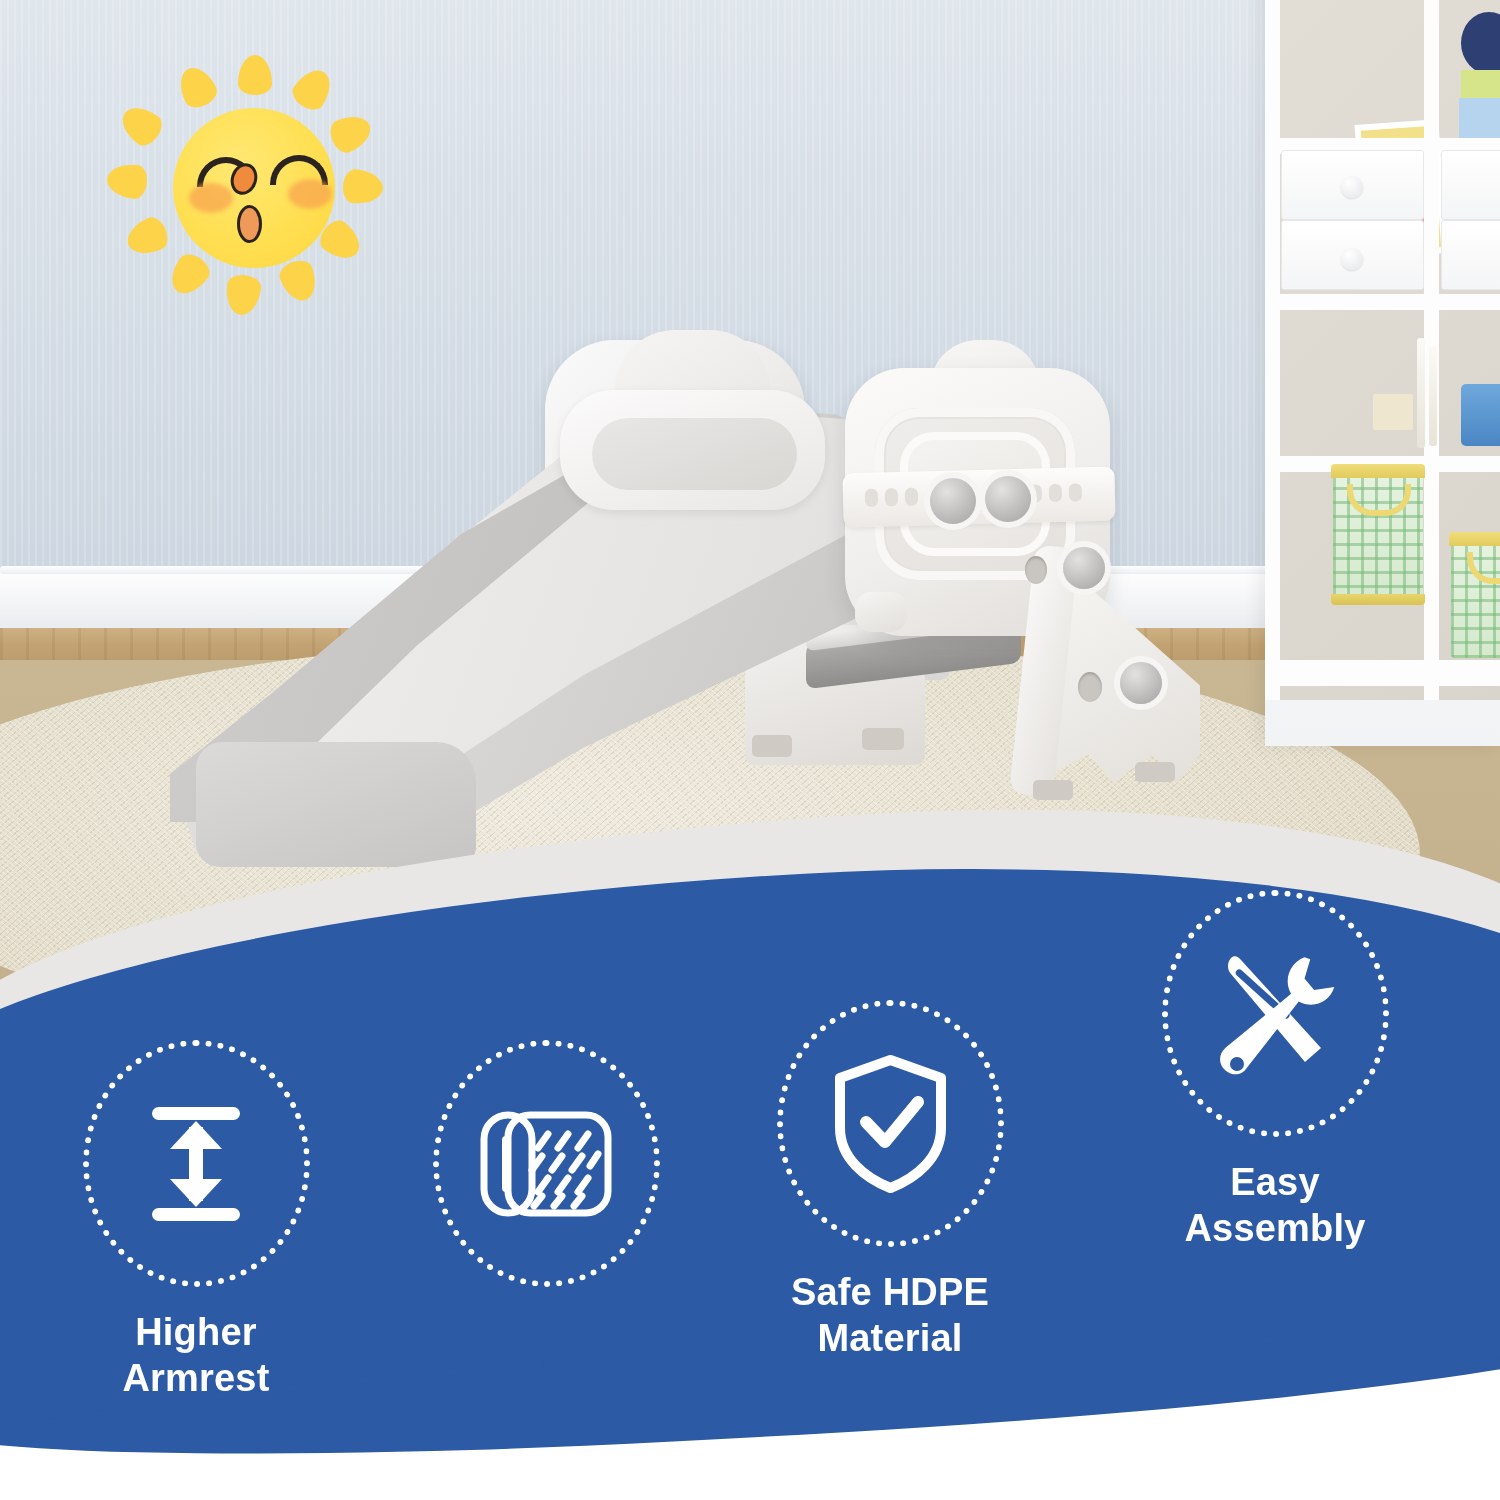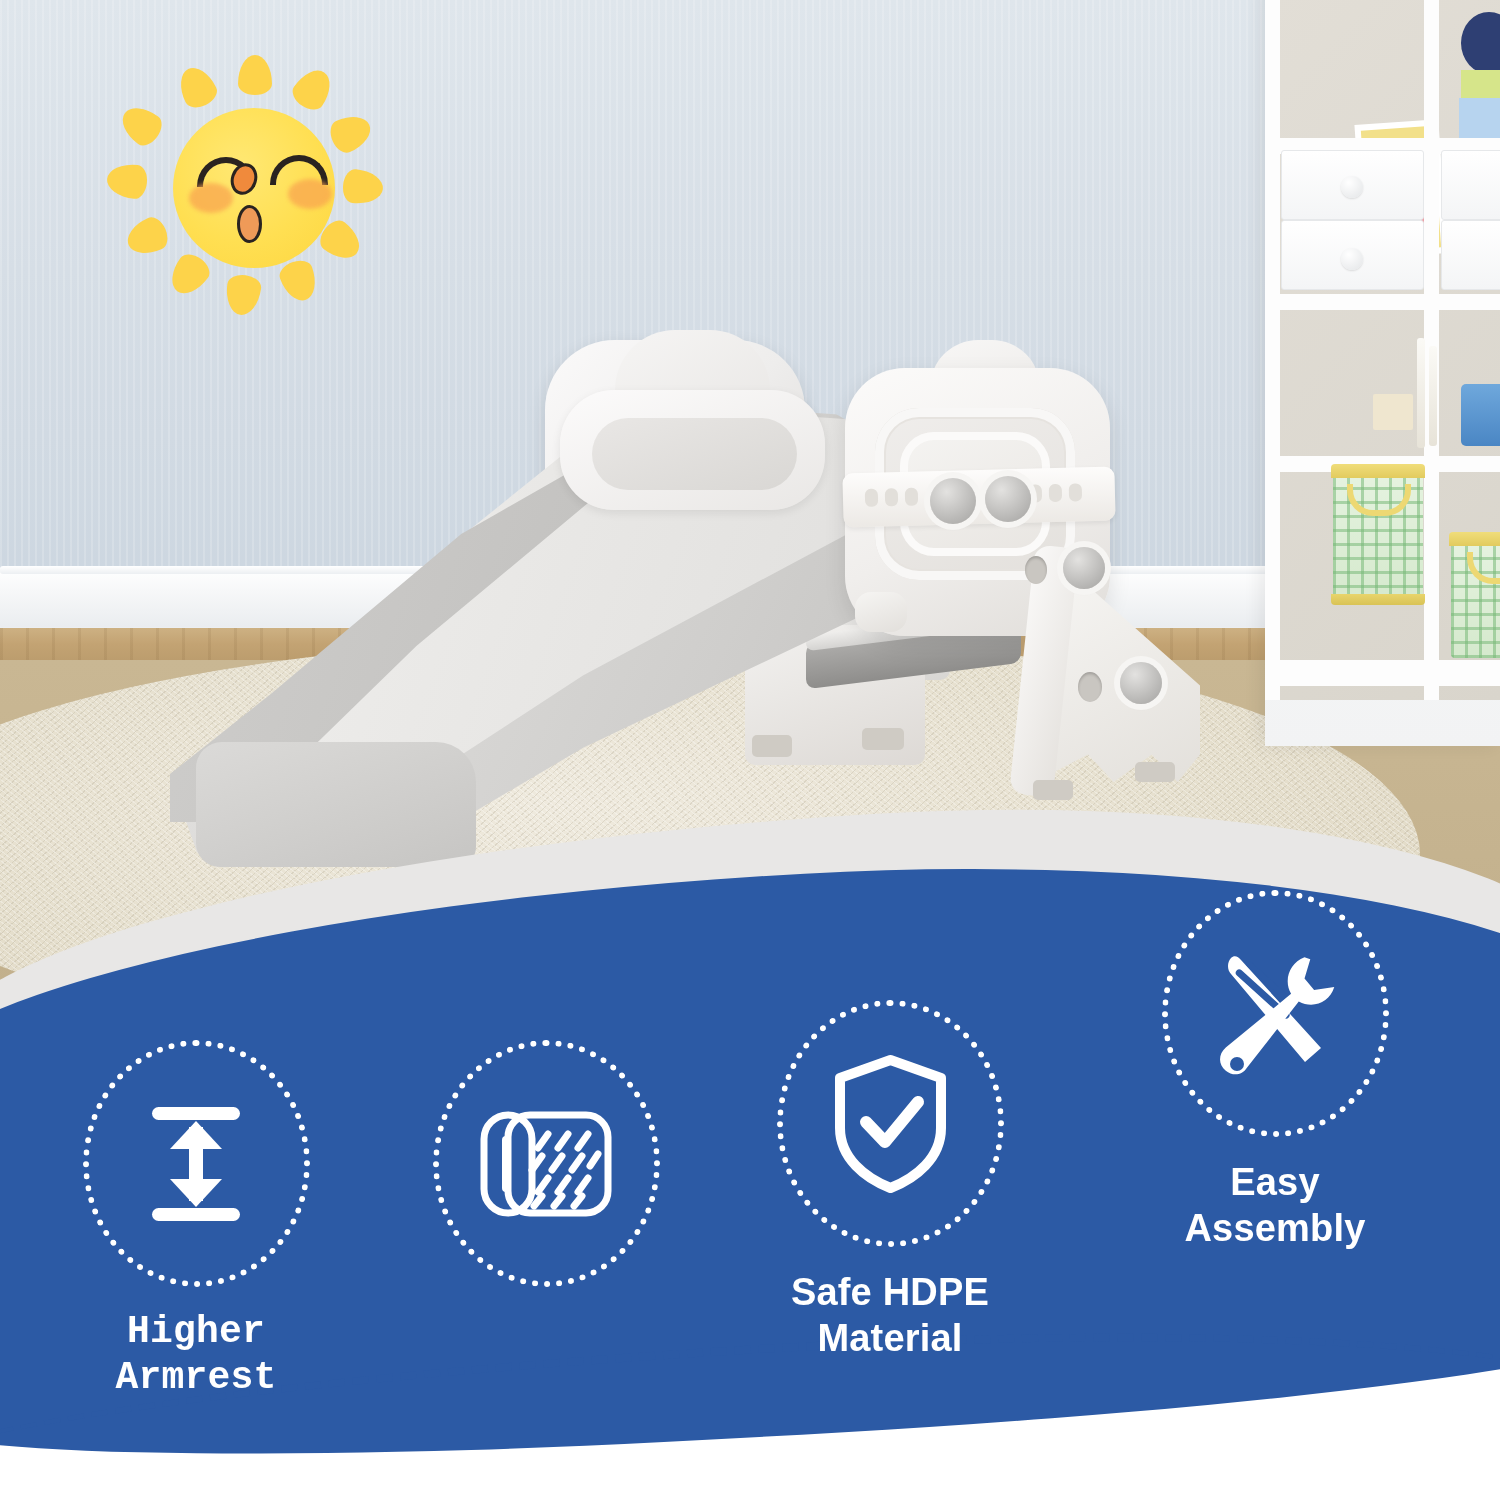--- a/index.html
+++ b/index.html
@@ -156,21 +156,21 @@
       background:#2c5aa5;border-radius:56% 50% 52% 48%/190px 230px 70px 66px;transform:rotate(-3.1deg);}
   .dashline{position:absolute;left:-120px;top:585px;width:1760px;height:110px;
       border-top:8px dashed #2c5aa5;border-radius:56% 50% 0 0/90px 120px 0 0;transform:rotate(-3.1deg);}
 
   
   .feat{position:absolute;width:300px;text-align:center;}
   .dotring{width:215px;height:235px;margin:0 auto;border-radius:50%;
       border:6px dotted #ffffff;display:flex;align-items:center;justify-content:center;}
   .feat-label{margin-top:22px;color:#fff;font-size:38px;font-weight:bold;line-height:1.22;
       letter-spacing:.2px;}
-  #feat-0{left:46px;top:1040px;font-family:Liberation Mono, monospace;}
+  #feat-0{left:46px;top:1040px;}
   #feat-1{left:396px;top:1040px;}
   #feat-2{left:740px;top:1000px;}
   #feat-3{left:1125px;top:890px;}
 </style>
 </head>
 <body>
 
 <div id="stage">
 
   <div id="photo">

